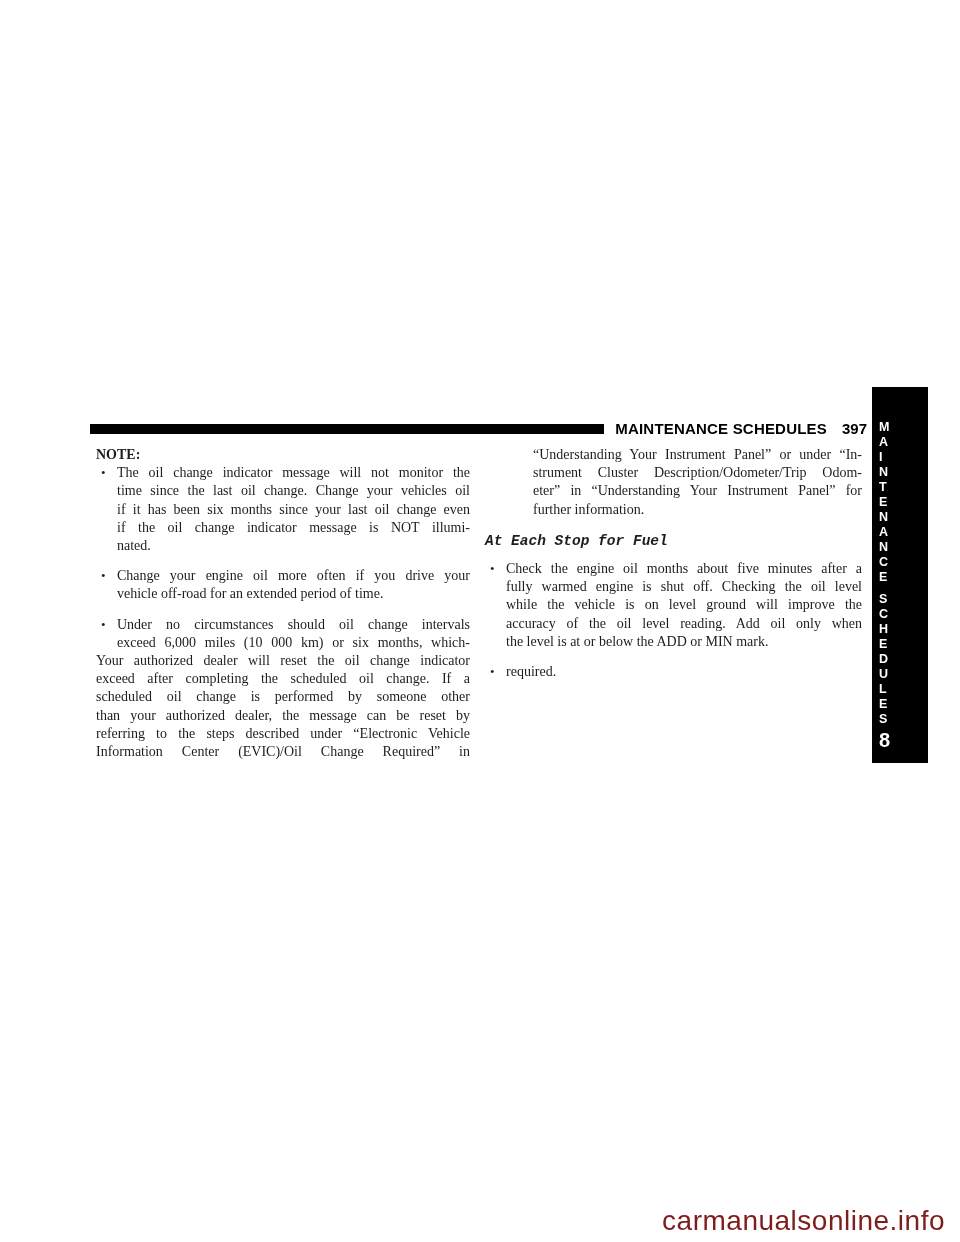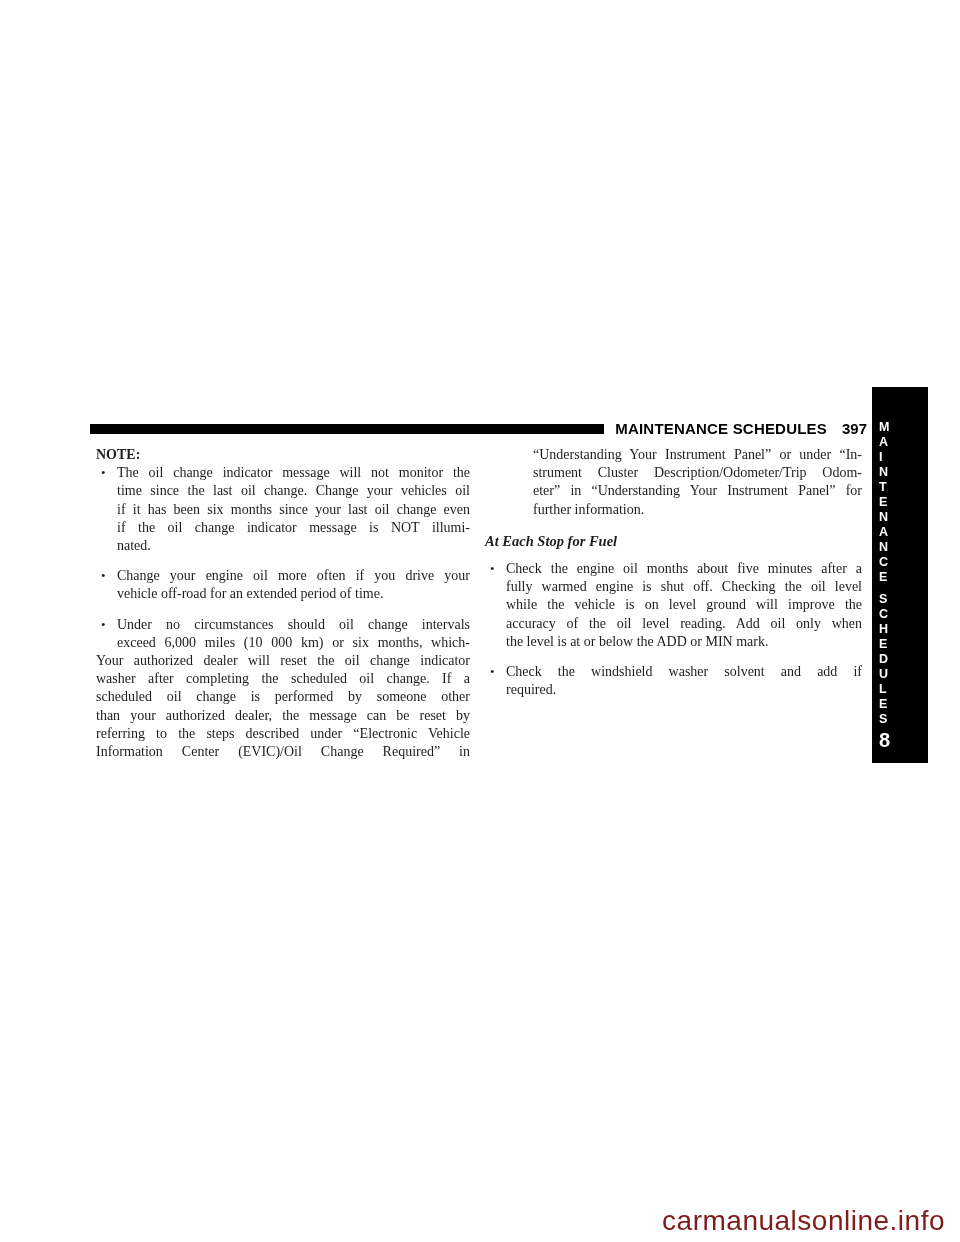--- a/index.html
+++ b/index.html
@@ -67,20 +67,21 @@
   .bullet-text { flex: 1 1 auto; min-width: 0; }
 
   .para { }
   .para-first { margin-top: 0; margin-left: 48px; }
 
   .subheading {
     font-weight: bold;
     font-style: italic;
     font-size: 14.5px;
     margin: 13px 0 10px 0;
+    font-family: Liberation Mono, monospace;
   }
 
   .tline { text-align: justify; text-align-last: justify; }
   .tline-last { text-align-last: left; }
   [data-justify-last="true"] .tline-last { text-align-last: justify; }
 
   
   .tab {
     position: absolute;
     top: 387px;
@@ -148,21 +149,21 @@
       <div class="bullet">
         <div class="bullet-dot">•</div>
         <div class="bullet-text">
             <div class="tline">Under no circumstances should oil change intervals</div>
             <div class="tline">exceed 6,000 miles (10 000 km) or six months, which-</div>
           </div>
       </div>
 
       <div class="para" data-justify-last="true">
           <div class="tline">Your authorized dealer will reset the oil change indicator</div>
-          <div class="tline">washer after completing the scheduled oil change. If a</div>
+          <div class="tline">exceed after completing the scheduled oil change. If a</div>
           <div class="tline">scheduled oil change is performed by someone other</div>
           <div class="tline">than your authorized dealer, the message can be reset by</div>
           <div class="tline">referring to the steps described under “Electronic Vehicle</div>
           <div class="tline tline-last">Information Center (EVIC)/Oil Change Required” in</div>
         </div>
     </div>
 
     <div class="col-right">
       <div class="para para-first">
           <div class="tline">“Understanding Your Instrument Panel” or under “In-</div>
@@ -180,21 +181,20 @@
             <div class="tline">fully warmed engine is shut off. Checking the oil level</div>
             <div class="tline">while the vehicle is on level ground will improve the</div>
             <div class="tline">accuracy of the oil level reading. Add oil only when</div>
             <div class="tline tline-last">the level is at or below the ADD or MIN mark.</div>
           </div>
       </div>
 
       <div class="bullet">
         <div class="bullet-dot">•</div>
         <div class="bullet-text">
-            <div class="tline">Check the windshield washer solvent and add if</div>
             <div class="tline tline-last">required.</div>
           </div>
       </div>
     </div>
 
   </div>
 
   <div class="tab">
     <div class="tab-word">
         <div>M</div>

